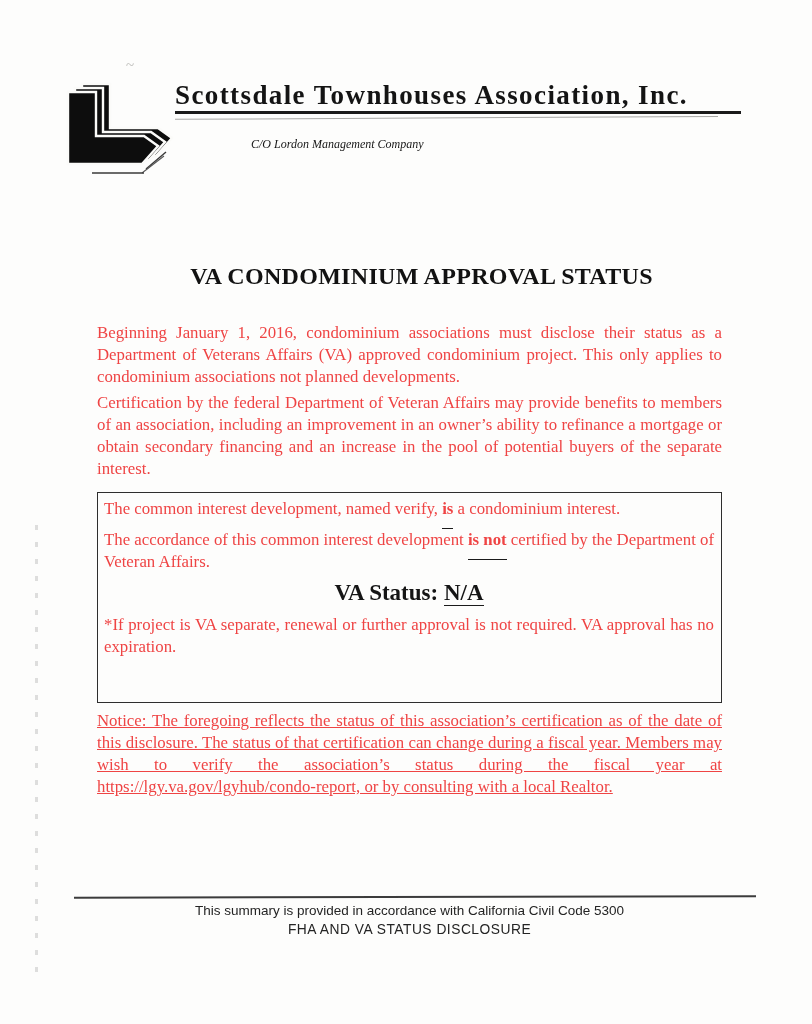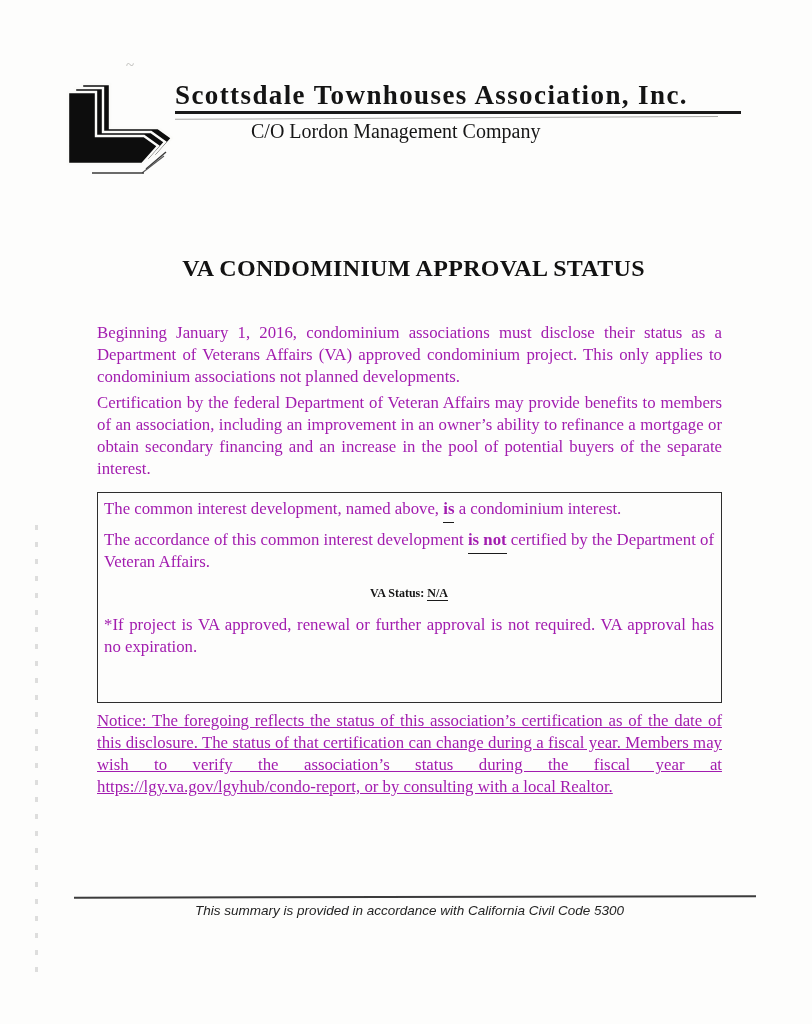--- a/index.html
+++ b/index.html
@@ -25,62 +25,62 @@
   .head-text { position:absolute; left:175px; top:80px; width:566px; }
   .company {
     font-size:27px; font-weight:bold; letter-spacing:1.4px; white-space:nowrap;
     color:#141414; border-bottom:3px solid #1a1a1a; 
   }
   .underline2 {
     height:1.4px; background:#8a8a87; width:96%; margin-top:2px;
     transform:rotate(-0.3deg); transform-origin:right center; opacity:.75;
   }
   .subtitle {
-    font-size:20px; margin-top:3px; padding-left:76px;
+    font-style:italic; font-size:12px; margin-top:20px; padding-left:76px;
     color:#161616;
   }
   
   .doc-title {
-    position:absolute; top:251px; left:97px; width:625px; margin:4px;
+    position:absolute; top:251px; left:97px; width:625px; margin:12px;
     text-align:center; font-size:24px; font-weight:bold; letter-spacing:.3px;
     color:#121212;
   }
   
   .para {
     margin:0; font-size:16.8px; line-height:22px; text-align:justify;
-    color:#a21caf;
+    color:#ef4444;
   }
   .abs { position:absolute; left:97px; width:625px; }
   .p1 { top:322px; }
   .p2 { top:392px; }
   
   .status-box {
     position:absolute; top:492px; left:97px; width:625px; height:211px;
     border:1.6px solid #2e2e2e; box-sizing:border-box;
     padding:5px 7px 0 6px; background:transparent;
   }
   .status-box .para { margin-bottom:9px; }
-  .emph { font-weight:bold; border-bottom:1.8px solid #1b1b1b; padding-bottom:4px; }
+  .emph { font-weight:bold; border-bottom:1.8px solid #1b1b1b; padding-bottom:10px; }
   .center-line {
-    margin:1px 0 10px 0; text-align:center; font-size:12px; line-height:22px;
+    margin:1px 0 10px 0; text-align:center; font-size:23px; line-height:22px;
     font-weight:bold; color:#151515;
   }
   .uval { border-bottom:1.8px solid #1b1b1b; }
   
   .notice { top:710px;text-decoration:underline; }
   
   .footer-rule {
     position:absolute; top:896px; left:74px; width:682px; height:1.7px;
     background:#3c3c3c; transform:rotate(-0.12deg);
   }
   .footer-line {
     position:absolute; left:97px; width:625px; text-align:center;
     font-family:"Liberation Sans", sans-serif; color:#242424;
   }
-  .f1 { top:903px; font-size:13.5px;font-style:italic; }
+  .f1 { top:903px; font-size:13.5px; }
   .f2 { top:922px; font-size:13.8px; letter-spacing:.5px; }
 </style>
 </head>
 <body>
 
 <div class="page">
 
   <div class="artifact-strip"></div>
   <span class="artifact-tilde">~</span>
 
@@ -108,24 +108,25 @@
     <div class="underline2"></div>
     <div class="subtitle">C/O Lordon Management Company</div>
   </div>
 
   <h1 class="doc-title">VA CONDOMINIUM APPROVAL STATUS</h1>
 
   <p class="para abs p1">Beginning January 1, 2016, condominium associations must disclose their status as a Department of Veterans Affairs (VA) approved condominium project. This only applies to condominium associations not planned developments.</p>
   <p class="para abs p2">Certification by the federal Department of Veteran Affairs may provide benefits to members of an association, including an improvement in an owner’s ability to refinance a mortgage or obtain secondary financing and an increase in the pool of potential buyers of the separate interest.</p>
 
   <div class="status-box">
-    <p class="para"><span>The common interest development, named above, </span><span class="emph">is</span><span> a condominium interest.</span></p>
+    <p class="para"><span>The common interest development, named verify, </span><span class="emph">is</span><span> a condominium interest.</span></p>
     <p class="para"><span>The accordance of this common interest development </span><span class="emph">is not</span><span> certified by the Department of Veteran Affairs.</span></p>
     <p class="center-line"><span>VA Status: </span><span class="uval">N/A</span></p>
-    <p class="para">*If project is VA approved, renewal or further approval is not required. VA approval has no expiration.</p>
+    <p class="para">*If project is VA separate, renewal or further approval is not required. VA approval has no expiration.</p>
   </div>
 
   <p class="para abs notice">Notice: The foregoing reflects the status of this association’s certification as of the date of this disclosure. The status of that certification can change during a fiscal year. Members may wish to verify the association’s status during the fiscal year at https://lgy.va.gov/lgyhub/condo-report, or by consulting with a local Realtor.</p>
 
   <div class="footer-rule"></div>
   <div class="footer-line f1">This summary is provided in accordance with California Civil Code 5300</div>
+  <div class="footer-line f2">FHA AND VA STATUS DISCLOSURE</div>
 
 </div>
 
 </body></html>

